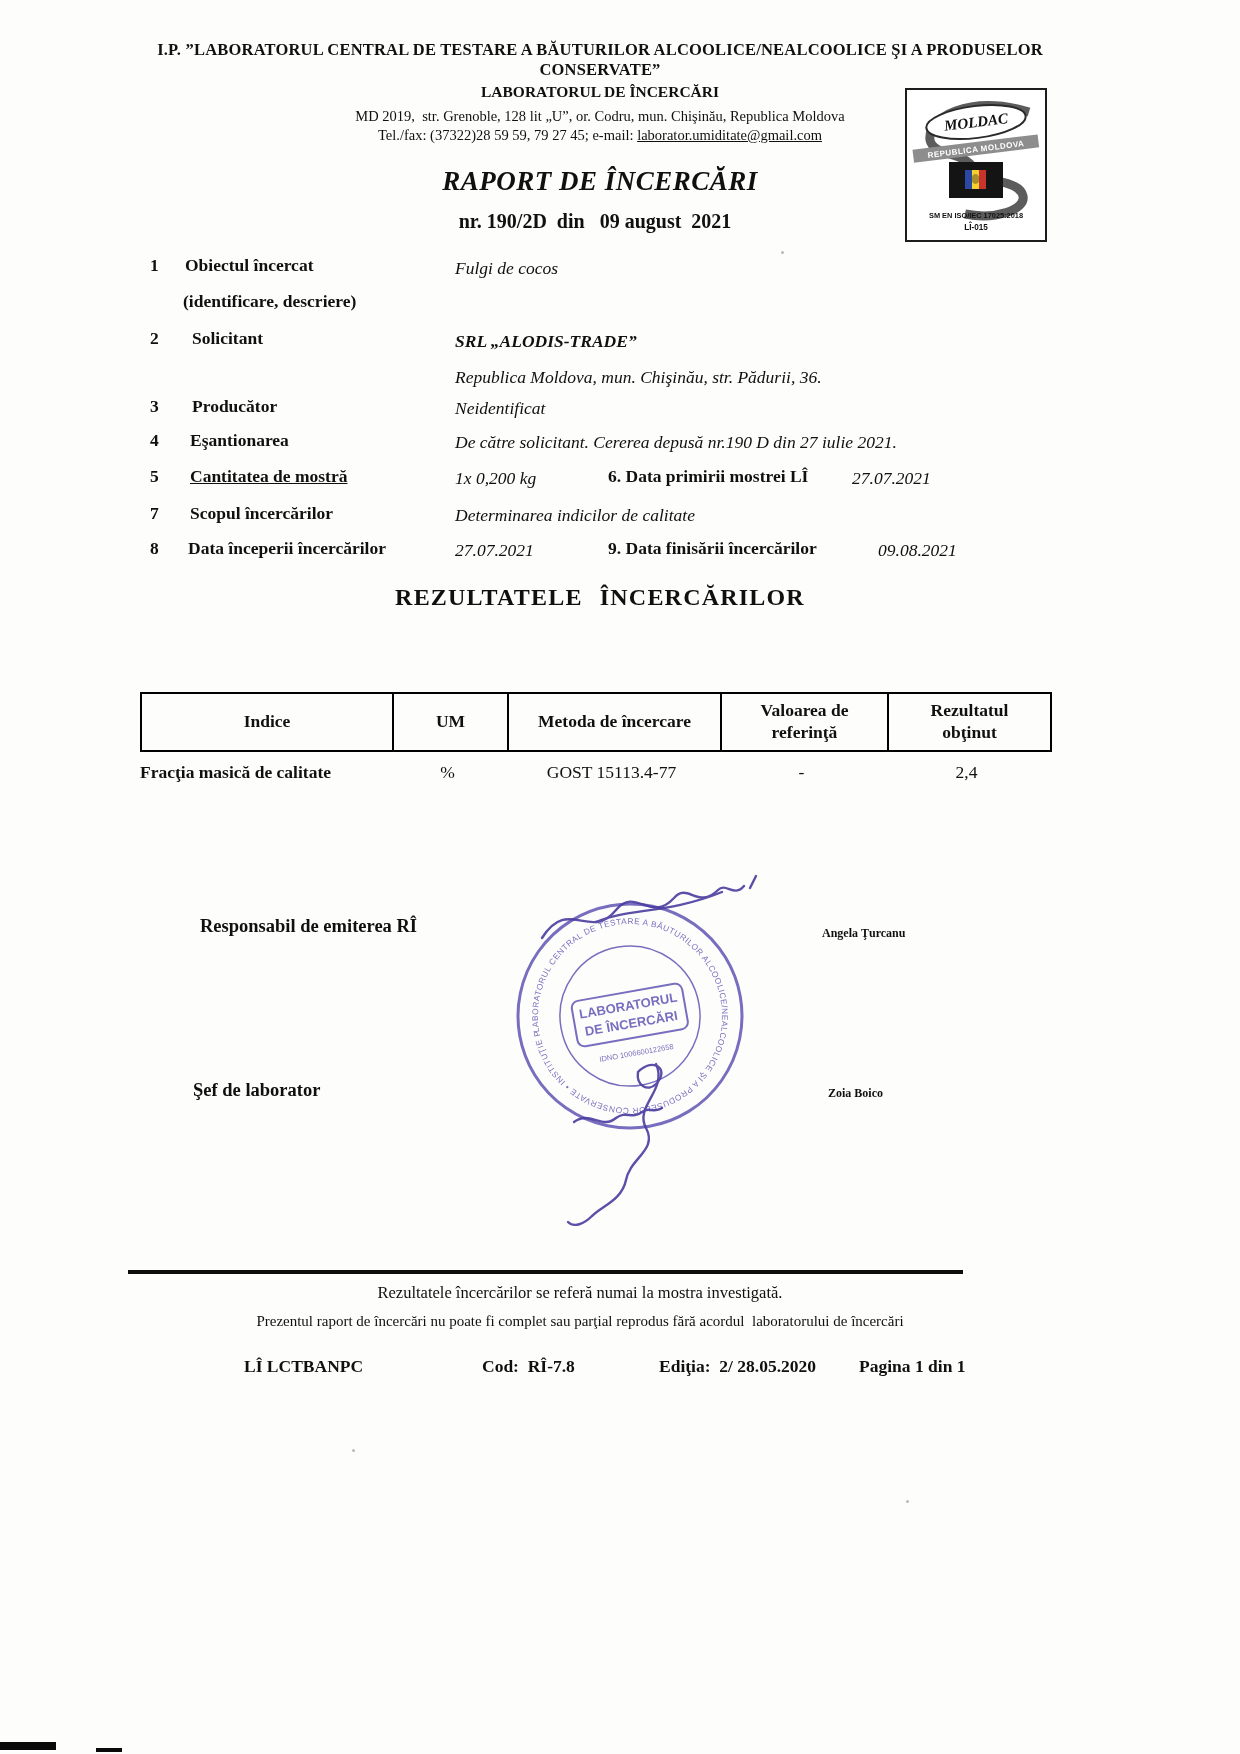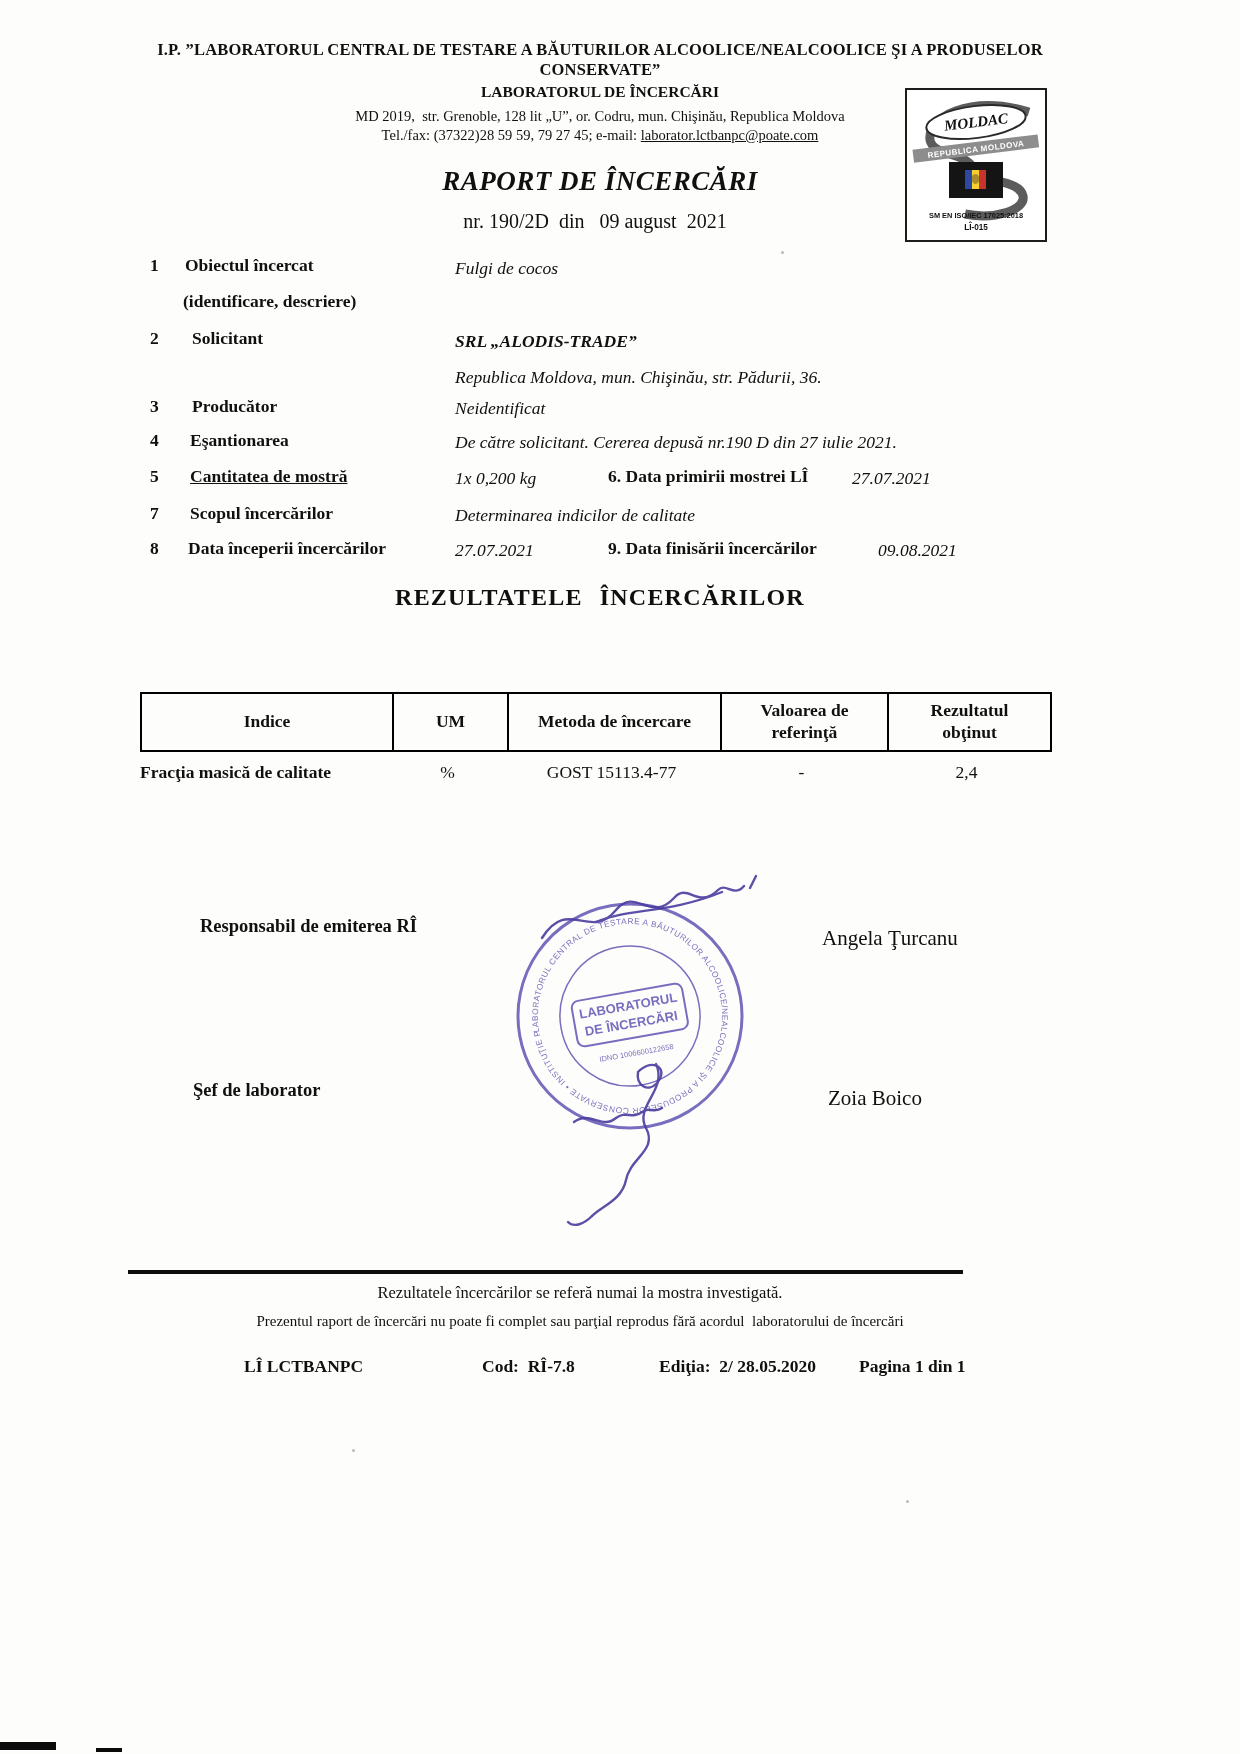--- a/index.html
+++ b/index.html
@@ -14,21 +14,21 @@
   .hdr { position: absolute; top: 40px; left: 20px; width: 1160px; text-align: center; }
   .hdr-line1, .hdr-line2 { font-weight: bold; font-size: 16.5px; letter-spacing: .2px; }
   .hdr-lab { font-weight: bold; font-size: 15.5px; margin-top: 3px; }
   .hdr-addr { font-size: 14.5px; margin-top: 7px; }
   .hdr-tel { font-size: 14.5px; margin-top: 2px; }
   .hdr-email { text-decoration: underline; }
 
   .report-title { position: absolute; top: 166px; left: 0; width: 1200px; text-align: center;
                   font-weight: bold; font-style: italic; font-size: 27px; letter-spacing: .5px; }
   .report-number { position: absolute; top: 210px; left: 0; width: 1190px; text-align: center;
-                   font-weight: normal; font-size: 20px; }
+                   font-weight: bold; font-size: 20px; }
 
   
   .moldac { position: absolute; left: 905px; top: 88px; width: 142px; height: 154px;
             border: 2px solid #1c1c1c; background: #fff; }
 
   
   .it-no   { position: absolute; font-weight: bold; font-size: 17.5px; }
   .it-lab  { position: absolute; font-weight: bold; font-size: 17.5px; }
   .it-val  { position: absolute; font-style: italic; font-size: 17.5px; white-space: pre-wrap; }
   .it-val-b{ font-weight: bold; }
@@ -44,21 +44,21 @@
                   font-weight: bold; font-size: 17.5px; height: 56px; line-height: 1.25;
                   white-space: pre-line; border-left: 2px solid #000; }
   .tbl-head .th:first-child { border-left: none; }
   .c0 { width: 250px; } .c1 { width: 115px; } .c2 { width: 213px; } .c3 { width: 167px; } .c4 { width: 163px; }
   .tbl-row { position: absolute; left: 140px; top: 757px; display: flex; font-size: 17.5px; }
   .tbl-row .td { display: flex; align-items: center; justify-content: center; height: 30px; }
   .tbl-row .td.first { justify-content: flex-start; font-weight: bold; }
 
   
   .sig-label { position: absolute; font-weight: bold; font-size: 18.5px; }
-  .sig-name  { position: absolute; font-weight: normal; font-size: 21px; }
+  .sig-name  { position: absolute; font-weight: bold; font-size: 12px; }
   .stamp-svg { position: absolute; left: 478px; top: 858px; }
 
   
   .rule { position: absolute; left: 128px; top: 1270px; width: 835px; height: 4px; background: #0d0d0d; }
   .notes { position: absolute; left: 85px; top: 1283px; width: 990px; text-align: center; }
   .note1 { font-size: 16.5px; }
   .note2 { font-size: 15px; margin-top: 10px; }
   .ft { position: absolute; top: 1356px; font-weight: bold; font-size: 17.5px; white-space: pre-wrap; margin-left: 14px; }
 
   .artifact { position: absolute; background: #0a0a0a; }
@@ -67,21 +67,21 @@
 </head>
 <body>
 
 <div class="page">
 
   <div class="hdr">
     <div class="hdr-line1">I.P. ”LABORATORUL CENTRAL DE TESTARE A BĂUTURILOR ALCOOLICE/NEALCOOLICE ŞI A PRODUSELOR</div>
     <div class="hdr-line2">CONSERVATE”</div>
     <div class="hdr-lab">LABORATORUL DE ÎNCERCĂRI</div>
     <div class="hdr-addr pre">MD 2019,  str. Grenoble, 128 lit „U”, or. Codru, mun. Chişinău, Republica Moldova</div>
-    <div class="hdr-tel"><span>Tel./fax: (37322)28 59 59, 79 27 45; e-mail: </span><span class="hdr-email">laborator.lctbanpc@poate.com</span></div>
+    <div class="hdr-tel"><span>Tel./fax: (37322)28 59 59, 79 27 45; e-mail: </span><span class="hdr-email">laborator.umiditate@gmail.com</span></div>
   </div>
 
   <div class="moldac">
     <svg width="138" height="150" viewBox="0 0 138 150">
       <path d="M 122,22 C 62,4 20,28 23,50 C 26,66 58,62 66,78" stroke="#5c5c5c" stroke-width="9" fill="none"></path>
       <path d="M 66,78 C 72,94 112,88 116,106 C 119,120 88,130 58,124" stroke="#5c5c5c" stroke-width="9" fill="none"></path>
       <g transform="rotate(-7 69 32)">
         <ellipse cx="69" cy="32" rx="50" ry="16" fill="#ffffff" stroke="#2a2a2a" stroke-width="2"></ellipse>
         <text x="69" y="37" text-anchor="middle" font-family="Liberation Serif, serif" font-style="italic" font-weight="bold" font-size="15" fill="#111">MOLDAC</text>
       </g>

